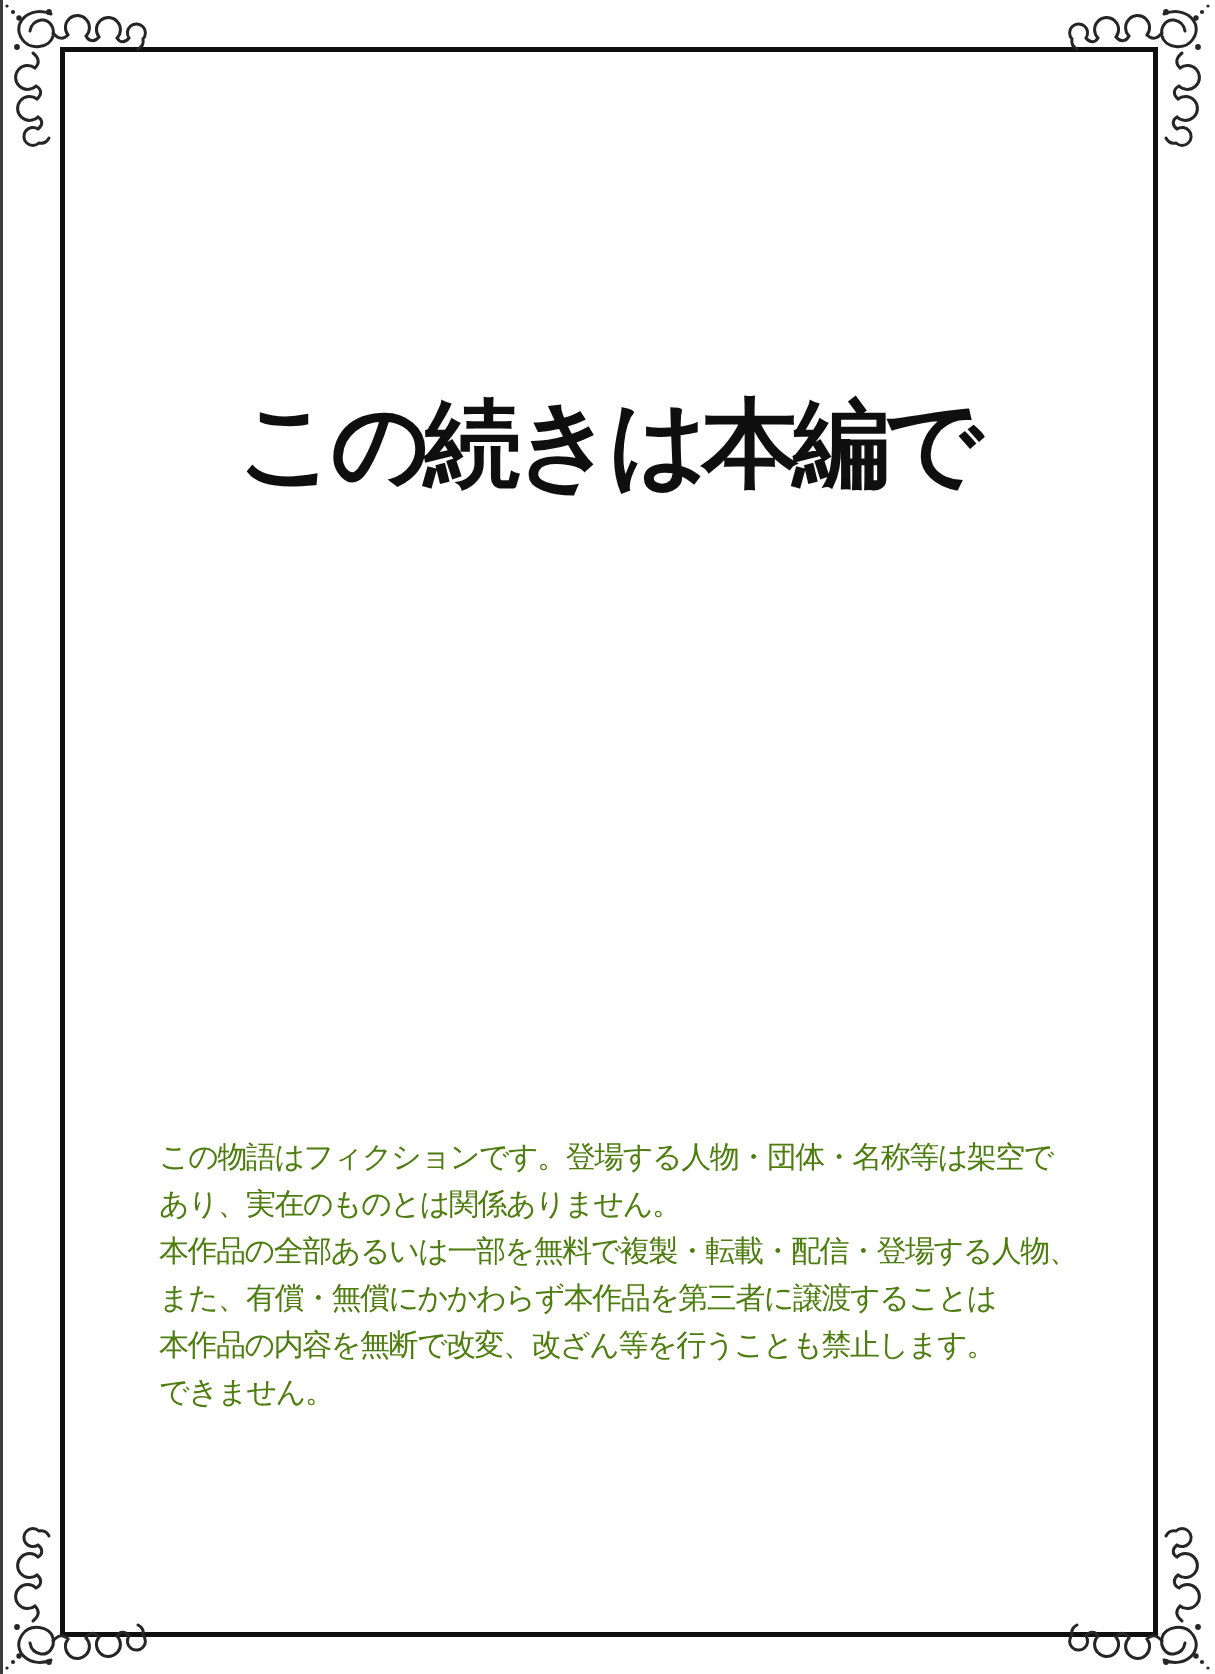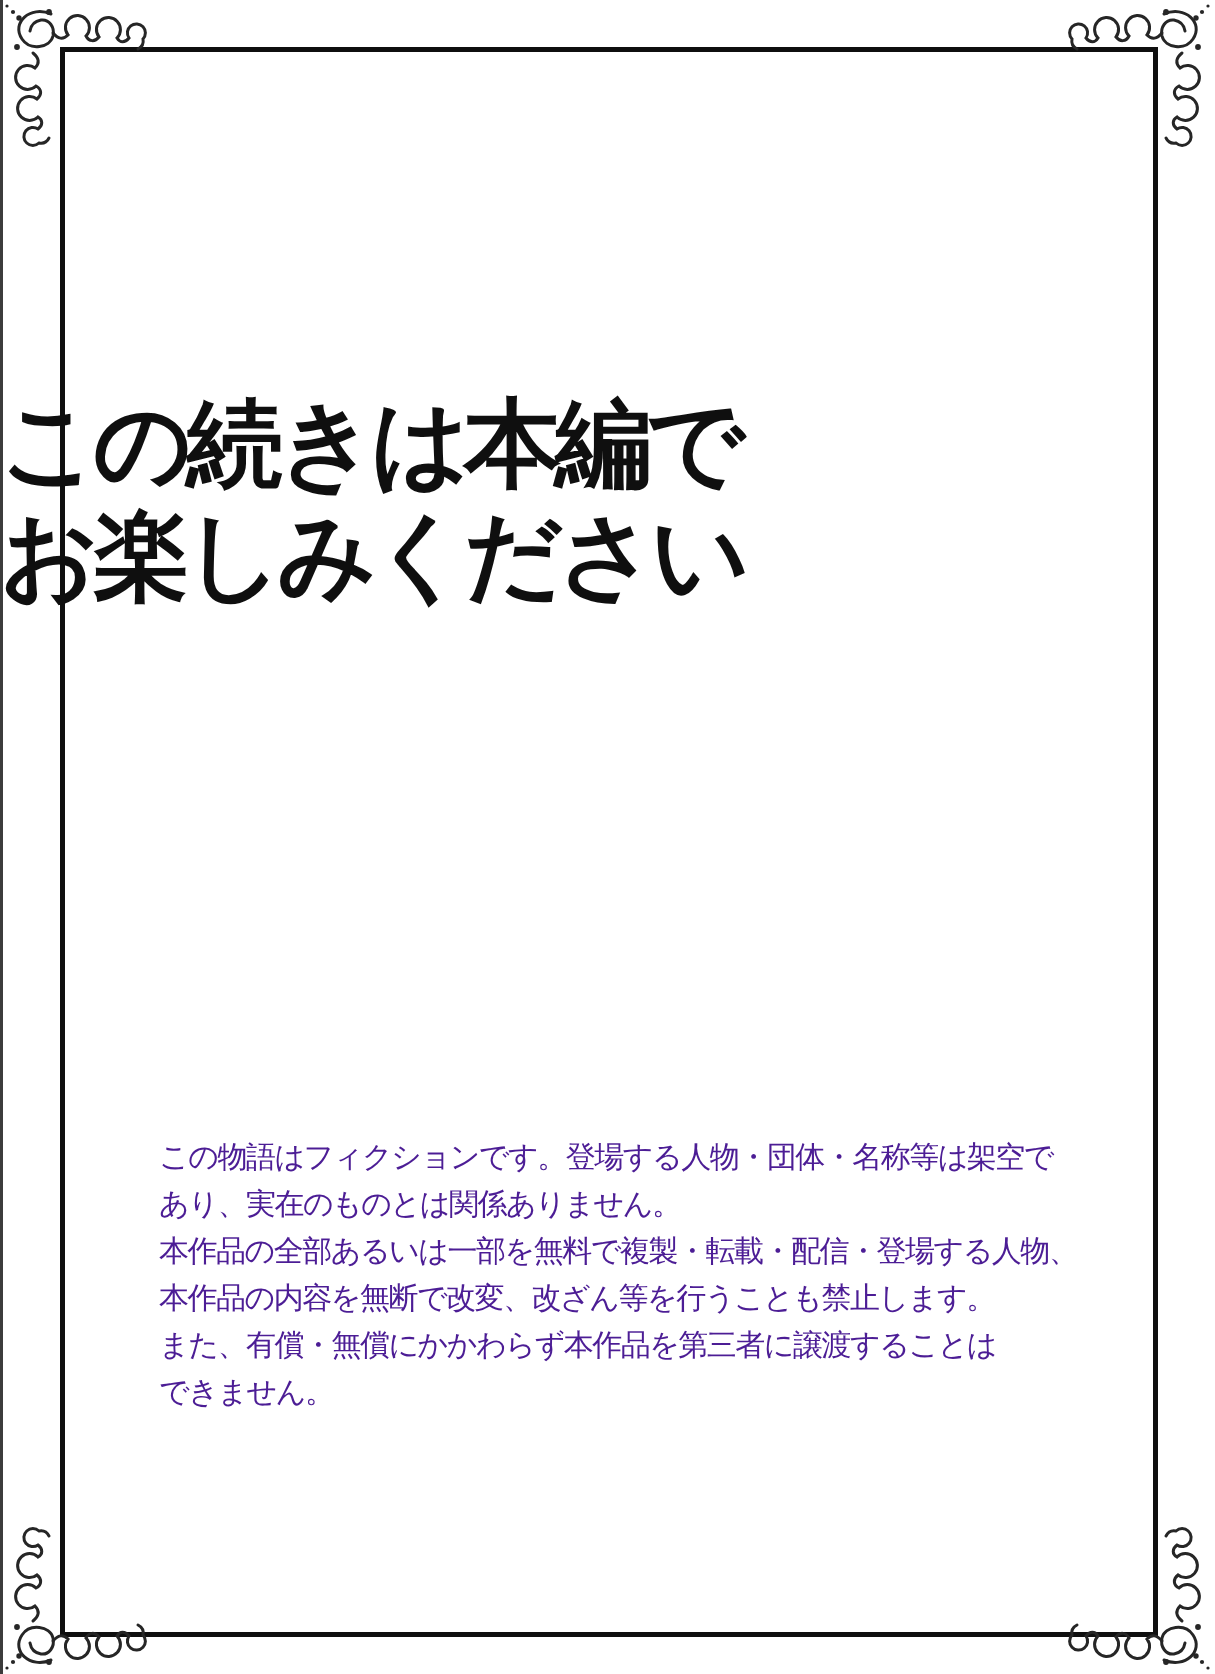--- a/index.html
+++ b/index.html
@@ -31,34 +31,35 @@
     height: 1590px;
     box-sizing: border-box;
     border: 5px solid #0f0f0f;
     background: transparent;
   }
   .title-block {
     position: absolute;
     left: 0;
     top: 388px;
     width: 1215px;
+    text-align: center;
     color: #0f0f0f;
   }
   .title-line {
     font-size: 97px;
     line-height: 112px;
     font-weight: bold;
     letter-spacing: -6px;
     white-space: nowrap;
   }
   .disclaimer-block {
     position: absolute;
     left: 159px;
     top: 1133px;
-    color: #4c1d95;
+    color: #4d7c0f;
   }
   .d-line {
     font-size: 30px;
     line-height: 47px;
     letter-spacing: -1.5px;
     white-space: nowrap;
   }
   .orn {
     position: absolute;
     width: 155px;
@@ -113,25 +114,24 @@
   </svg>
   <svg class="orn bl" viewBox="0 0 155 155">
     <use href="#corner-flourish"></use>
   </svg>
   <svg class="orn br" viewBox="0 0 155 155">
     <use href="#corner-flourish"></use>
   </svg>
 
   <div class="title-block">
     <div class="title-line">この続きは本編で</div>
-    <div class="title-line">お楽しみください</div>
   </div>
 
   <div class="disclaimer-block">
     <div class="d-line">この物語はフィクションです。登場する人物・団体・名称等は架空で</div>
     <div class="d-line">あり、実在のものとは関係ありません。</div>
     <div class="d-line">本作品の全部あるいは一部を無料で複製・転載・配信・登場する人物、</div>
+    <div class="d-line">また、有償・無償にかかわらず本作品を第三者に譲渡することは</div>
     <div class="d-line">本作品の内容を無断で改変、改ざん等を行うことも禁止します。</div>
-    <div class="d-line">また、有償・無償にかかわらず本作品を第三者に譲渡することは</div>
     <div class="d-line">できません。</div>
   </div>
 
 </div>
 
 </body></html>

